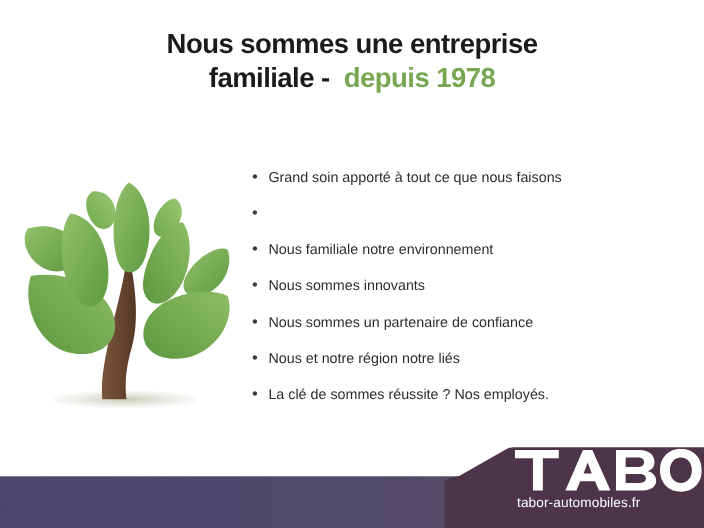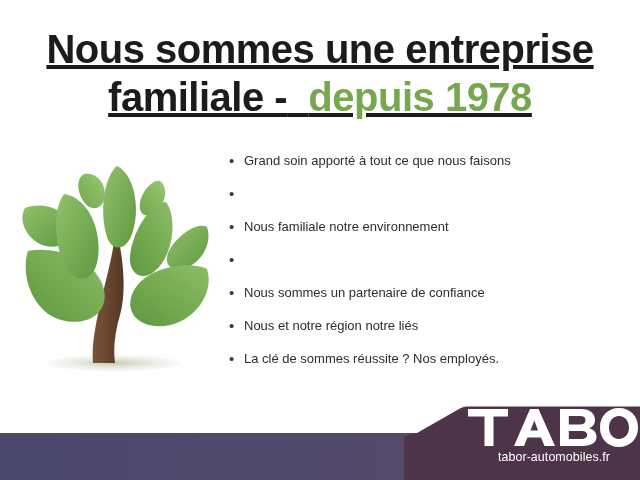--- a/index.html
+++ b/index.html
@@ -28,26 +28,25 @@
   #title-block {
     position: absolute;
     left: 0;
     top: 26px;
     width: 640px;
     text-align: center;
     line-height: 1.16;
   }
   .title-line {
     display: block;
-    font-size: 40px;
+    font-size: 25px;
     font-weight: bold;
     letter-spacing: -0.5px;
     color: #1b1b1b;
     white-space: nowrap;
-    text-decoration: underline;
   }
   .title-line-2 {
     margin-top: 2px;
   }
   .title-accent {
     color: #77a851;
   }
 
   
   #bullet-list {
@@ -115,21 +114,20 @@
   #logo-wordmark {
     position: absolute;
     left: 0;
     top: 2px;
   }
   #logo-url {
     position: absolute;
     left: 2px;
     top: 44px;
     width: 168px;
-    text-align: center;
     color: #ffffff;
     font-size: 12.4px;
     letter-spacing: 0.1px;
     white-space: nowrap;
   }
 </style>
 </head>
 <body>
 
 <div id="slide">
@@ -198,20 +196,21 @@
     </div>
     <div class="bullet-row">
       <span class="bullet-dot">•</span>
     </div>
     <div class="bullet-row">
       <span class="bullet-dot">•</span>
       <span class="bullet-text">Nous familiale notre environnement</span>
     </div>
     <div class="bullet-row">
       <span class="bullet-dot">•</span>
+      <span class="bullet-text">Nous sommes innovants</span>
     </div>
     <div class="bullet-row">
       <span class="bullet-dot">•</span>
       <span class="bullet-text">Nous sommes un partenaire de confiance</span>
     </div>
     <div class="bullet-row">
       <span class="bullet-dot">•</span>
       <span class="bullet-text">Nous et notre région notre liés</span>
     </div>
     <div class="bullet-row">

